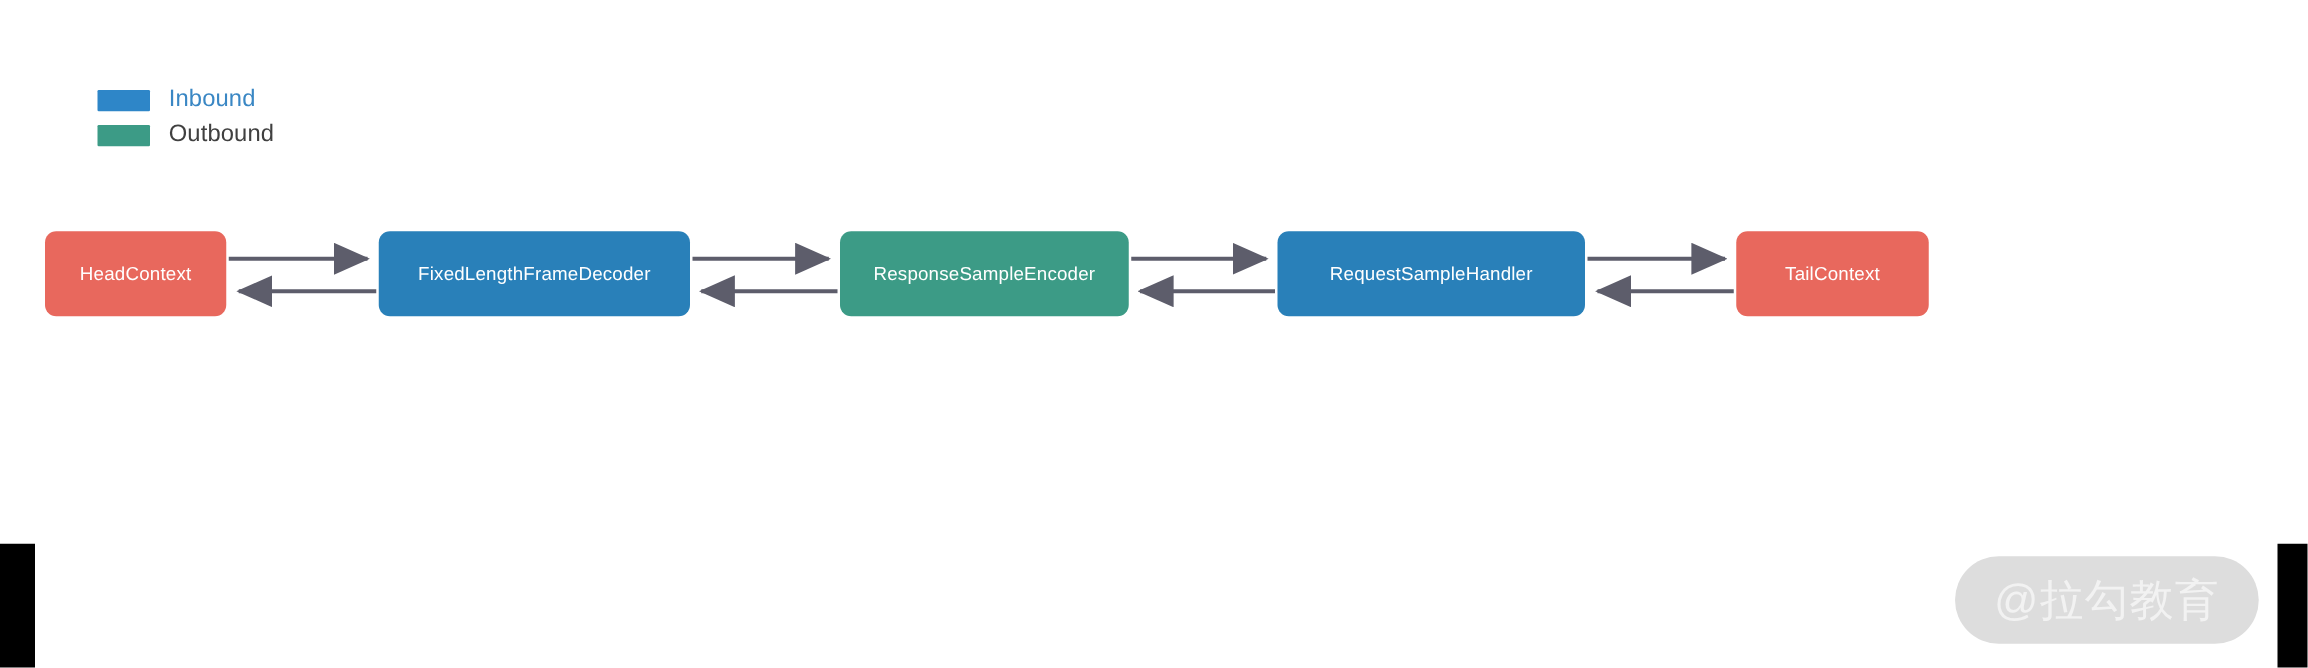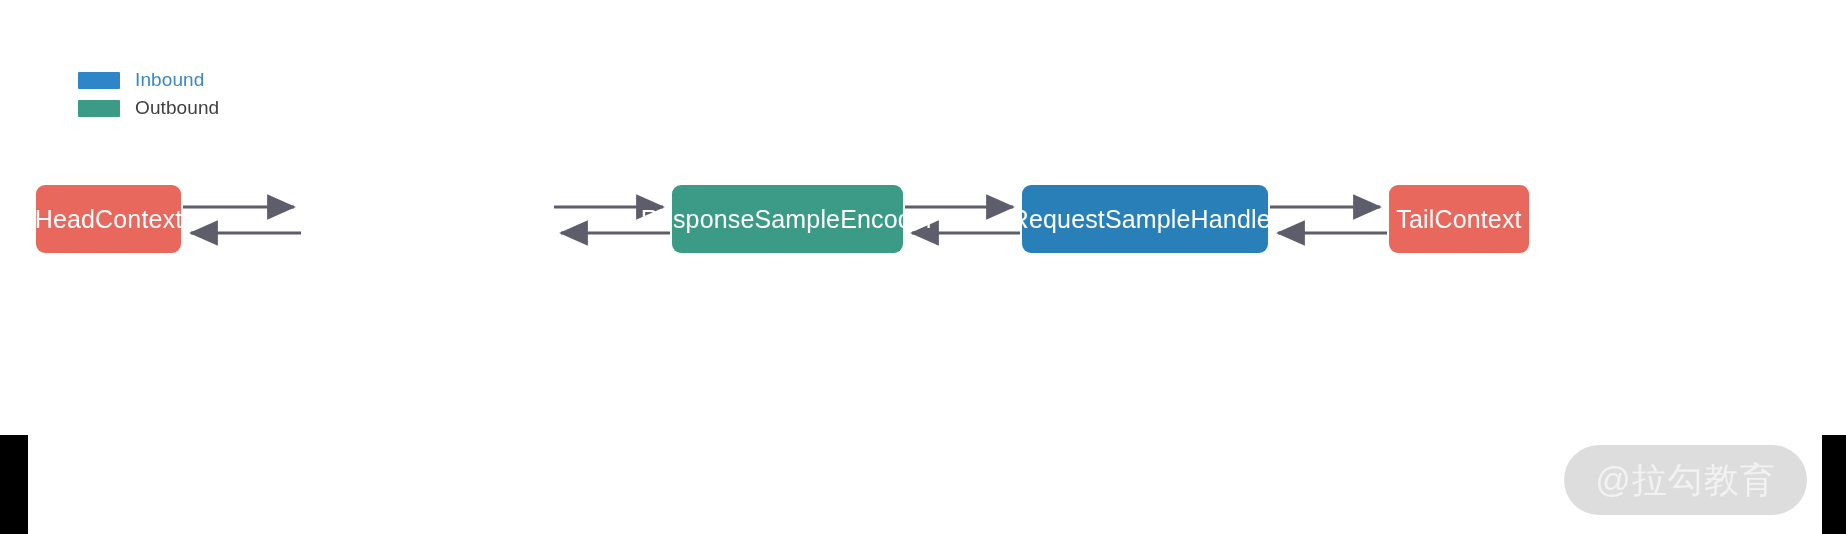--- a/index.html
+++ b/index.html
@@ -49,21 +49,21 @@
 
   
   .node {
     position: absolute;
     height: 68px;
     border-radius: 9px;
     display: flex;
     align-items: center;
     justify-content: center;
     color: #ffffff;
-    font-size: 25px;
+    font-size: 15px;
     letter-spacing: 0.15px;
     white-space: nowrap;
     box-sizing: border-box;
   }
 
   
   .arrow-svg {
     position: absolute;
     left: 0;
     top: 0;
@@ -136,27 +136,30 @@
       <line x1="1020" y1="233" x2="912" y2="233" marker-end="url(#ah-l)"></line>
 
       <line x1="1270" y1="207" x2="1380" y2="207" marker-end="url(#ah-r)"></line>
       <line x1="1387" y1="233" x2="1278" y2="233" marker-end="url(#ah-l)"></line>
     </g>
   </svg>
 
   <div class="node" style="left: 36px; top: 185px; width: 145px; background: rgb(232, 104, 93);">
     <span>HeadContext</span>
   </div>
+  <div class="node" style="left: 303px; top: 185px; width: 249px; background: rgb(41, 128, 185);">
+    <span>FixedLengthFrameDecoder</span>
+  </div>
   <div class="node" style="left: 672px; top: 185px; width: 231px; background: rgb(60, 155, 134); text-align: center;">
     <span>ResponseSampleEncoder</span>
   </div>
   <div class="node" style="left: 1022px; top: 185px; width: 246px; background: rgb(41, 128, 185);">
     <span>RequestSampleHandler</span>
   </div>
-  <div class="node" style="left: 1389px; top: 185px; width: 140px; background: rgb(232, 104, 93);">
+  <div class="node" style="left: 1389px; top: 185px; width: 154px; background: rgb(232, 104, 93);">
     <span>TailContext</span>
   </div>
 
   <div class="bottom-bar bar-left" style="background: rgb(0, 0, 0);"></div>
   <div class="bottom-bar bar-right" style="background: rgb(0, 0, 0);"></div>
 
   <div class="watermark" style="background: rgb(221, 221, 221); color: rgb(242, 242, 242);">
     <span>@拉勾教育</span>
   </div>
 

